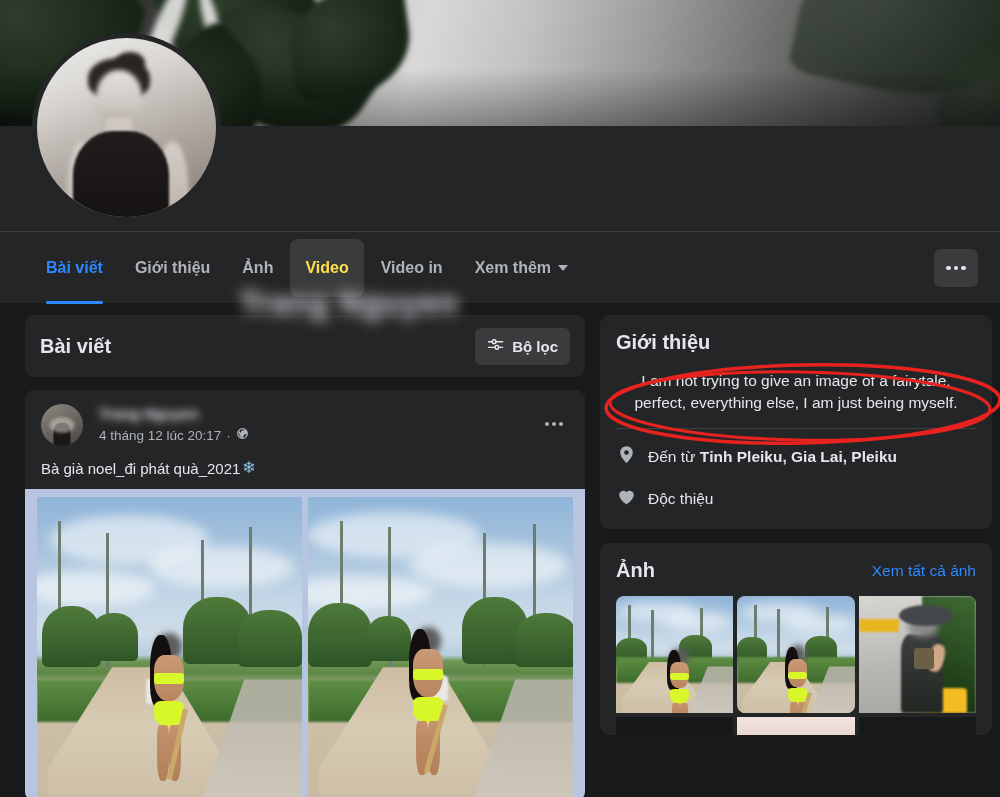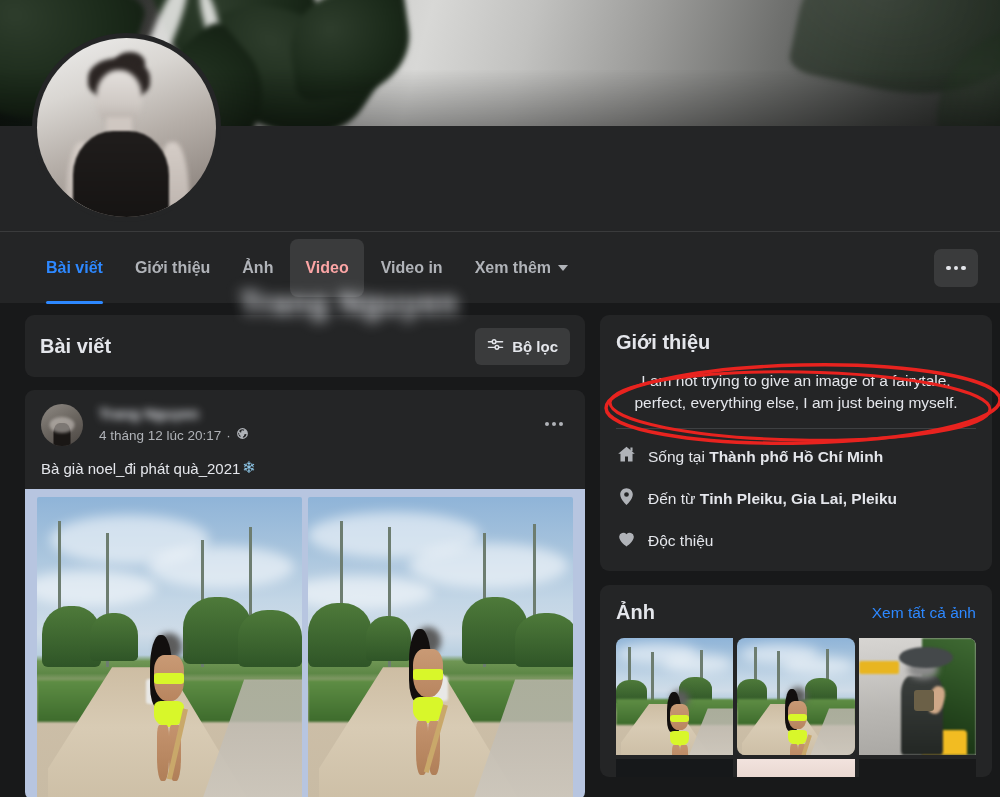--- a/index.html
+++ b/index.html
@@ -137,21 +137,21 @@
     position: relative; height: 58px; display: flex; align-items: center;
     padding: 0 15px; margin: 0 1px; border-radius: 8px;
     font-size: 16px; font-weight: 600; color: #b0b3b8; cursor: pointer;
     white-space: nowrap;
   }
   .tab.active { color: #2d88ff; }
   .tab.active::after {
     content: ""; position: absolute; left: 15px; right: 15px; bottom: -7px;
     height: 3px; background: #2d88ff; border-radius: 2px;
   }
-  .tab.hovered { background: #3a3b3c; color: #fca5a5; }
+  .tab.hovered { background: #3a3b3c; color: #fde047; }
   .caret {
     display:inline-block; margin-left: 7px;
     border-left: 5px solid transparent; border-right: 5px solid transparent;
     border-top: 6px solid #b0b3b8;
   }
   .nav-more {
     position: absolute; right: 22px; top: 17px;
     width: 44px; height: 38px; border-radius: 7px;
     background: #3a3b3c; display: flex; align-items: center;
     justify-content: center; gap: 3px; cursor: pointer;
@@ -499,29 +499,20 @@
     <div class="col-right">
 
       <div class="card intro">
         <div class="card-title">Giới thiệu</div>
 
         <div class="bio">I am not trying to give an image of a fairytale, perfect, everything else, I am just being myself.</div>
         <div class="bio-sep"></div>
 
         <div class="intro-rows">
 
-          <div class="intro-row">
-            <span class="ico">
-              <svg width="21" height="21" viewBox="0 0 24 24" fill="#b0b3b8">
-                <path d="M12 3L2.5 11h2.6v9h5.2v-5.6h3.4V20h5.2v-9h2.6z"></path>
-                <rect x="16.5" y="4" width="2.4" height="4.2"></rect>
-              </svg>
-            </span>
-            <span class="lbl"><span>Sống tại </span><b>Thành phố Hồ Chí Minh</b></span>
-          </div>
 
           <div class="intro-row">
             <span class="ico">
               <svg width="21" height="21" viewBox="0 0 24 24" fill="#b0b3b8">
                 <path d="M12 2.5c-4 0-7.2 3.2-7.2 7.2 0 5.4 7.2 12 7.2 12s7.2-6.6 7.2-12c0-4-3.2-7.2-7.2-7.2zm0 9.9a2.7 2.7 0 110-5.4 2.7 2.7 0 010 5.4z"></path>
               </svg>
             </span>
             <span class="lbl"><span>Đến từ </span><b>Tỉnh Pleiku, Gia Lai, Pleiku</b></span>
           </div>
 

